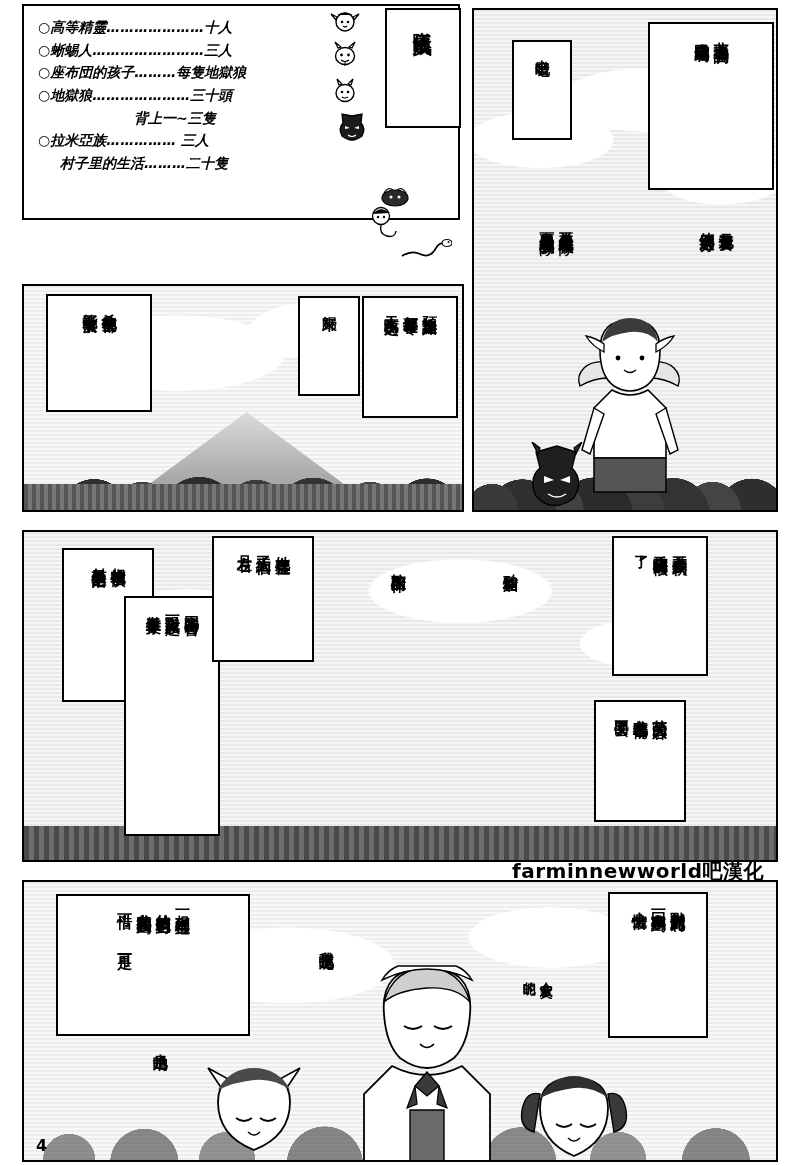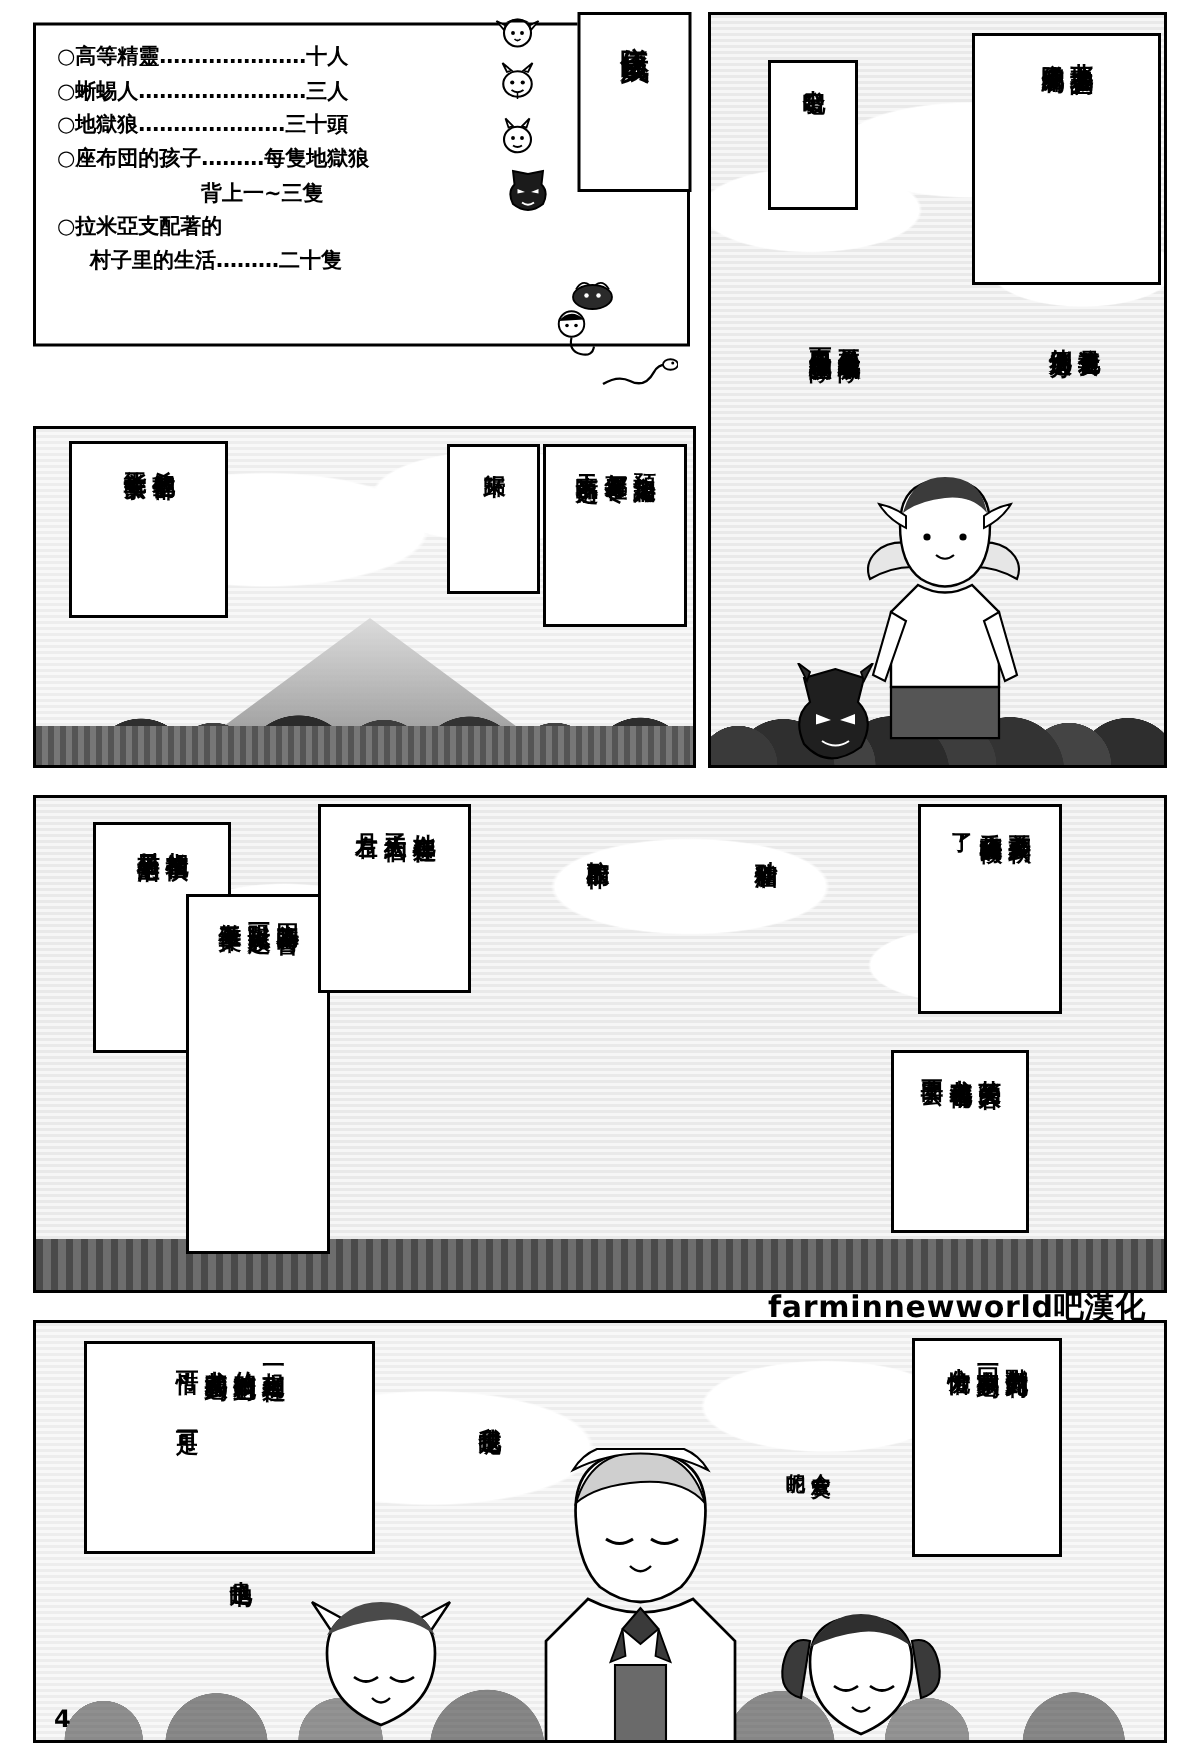--- a/index.html
+++ b/index.html
@@ -81,27 +81,27 @@
   .face svg{display:block;}
 
   .fig{position:absolute;}
   .fig svg{display:block;}
 </style>
 </head>
 <body>
 
 <div class="page">
 
-  <div class="panel roster" style="left:22px;top:15px;width:438px;height:216px;">
+  <div class="panel roster" style="left:22px;top:4px;width:438px;height:216px;font-style:italic;">
     <div class="line">○高等精靈…………………十人</div>
     <div class="line">○蜥蜴人……………………三人</div>
+    <div class="line">○座布団的孩子………每隻地獄狼</div>
     <div class="line">○地獄狼…………………三十頭</div>
-    <div class="line">○座布団的孩子………每隻地獄狼</div>
     <div class="line ind">背上一~三隻</div>
-    <div class="line">○拉米亞支配著的</div>
+    <div class="line">○拉米亞族…………… 三人</div>
     <div class="line ind" style="padding-left:22px">村子里的生活………二十隻</div>
   </div>
 
   <div class="box" style="left:385px;top:8px;width:76px;height:120px;">
     <span class="v lg">隊伍成員</span>
   </div>
 
   <div class="face" style="left:330px;top:6px;">
     <svg width="30" height="30" viewBox="0 0 30 30">
       <ellipse cx="15" cy="16" rx="9" ry="9" fill="#fff" stroke="#000" stroke-width="1.4"></ellipse>

